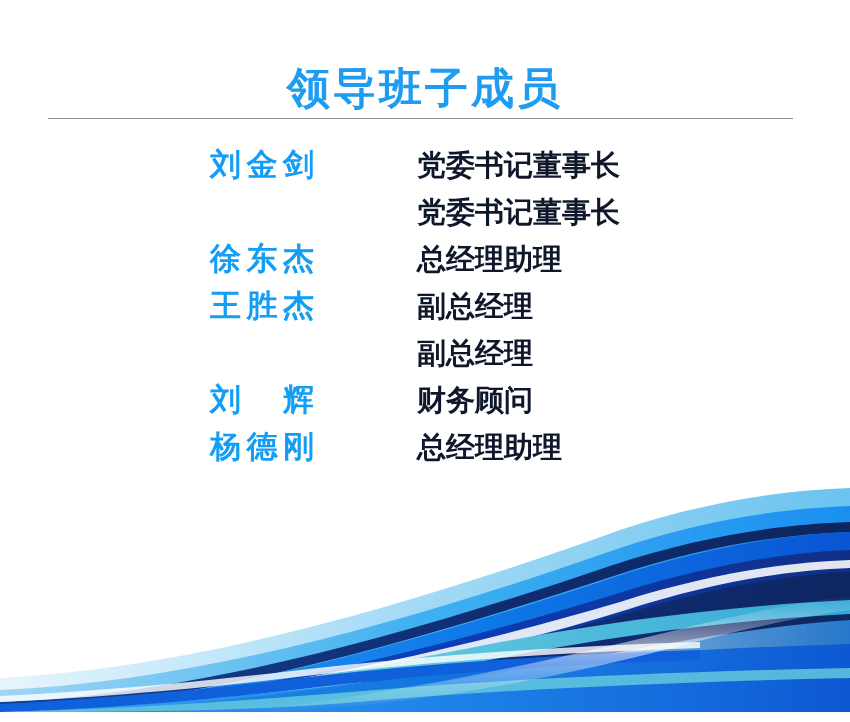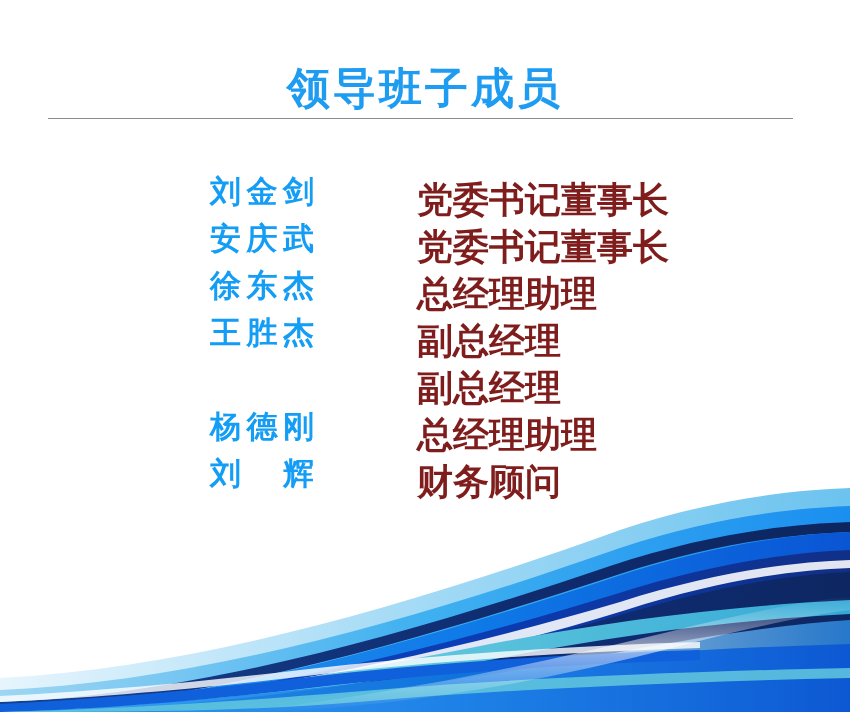--- a/index.html
+++ b/index.html
@@ -40,21 +40,20 @@
     height: 1px;
     background: #8d8d8d;
   }
 
   
   #roster {
     position: absolute;
     left: 0;
     top: 145px;
     width: 850px;
-    margin-top: 27px;
   }
   .roster-row {
     position: relative;
     height: 47px;
     white-space: nowrap;
   }
   .r-name {
     position: absolute;
     left: 210px;
     top: 0;
@@ -63,24 +62,24 @@
     font-weight: 700;
     color: #139df5;
     line-height: 40px;
     text-align: justify;
     text-align-last: justify;
     text-justify: inter-character;
   }
   .r-title {
     position: absolute;
     left: 417px;
-    top: 8px;
-    font-size: 36px;
+    top: 0;
+    font-size: 29px;
     font-weight: 700;
-    color: #7f1d1d;
+    color: #0f172a;
     line-height: 40px;
     letter-spacing: 0px;
   }
 
   
   #wave {
     position: absolute;
     left: 0;
     bottom: 0;
     width: 850px;
@@ -98,47 +97,46 @@
   <div id="divider"></div>
 
   <div id="roster">
 
     <div class="roster-row">
       <div class="r-name">刘金剑</div>
       <div class="r-title">党委书记董事长</div>
     </div>
 
     <div class="roster-row">
-      <div class="r-name">安庆武</div>
       <div class="r-title">党委书记董事长</div>
     </div>
 
 
     <div class="roster-row">
       <div class="r-name">徐东杰</div>
       <div class="r-title">总经理助理</div>
     </div>
 
     <div class="roster-row">
       <div class="r-name">王胜杰</div>
       <div class="r-title">副总经理</div>
     </div>
 
     <div class="roster-row">
       <div class="r-title">副总经理</div>
     </div>
 
     <div class="roster-row">
+      <div class="r-name">刘辉</div>
+      <div class="r-title">财务顾问</div>
+    </div>
+
+    <div class="roster-row">
       <div class="r-name">杨德刚</div>
       <div class="r-title">总经理助理</div>
-    </div>
-
-    <div class="roster-row">
-      <div class="r-name">刘辉</div>
-      <div class="r-title">财务顾问</div>
     </div>
 
   </div>
 
   <svg id="wave" viewBox="0 0 850 230" preserveAspectRatio="none">
     <defs>
       <linearGradient id="gPale" x1="0" y1="0" x2="1" y2="0">
         <stop offset="0%" stop-color="#e6f5fd"></stop>
         <stop offset="45%" stop-color="#a8dcf6"></stop>
         <stop offset="100%" stop-color="#6cc3ef"></stop>

